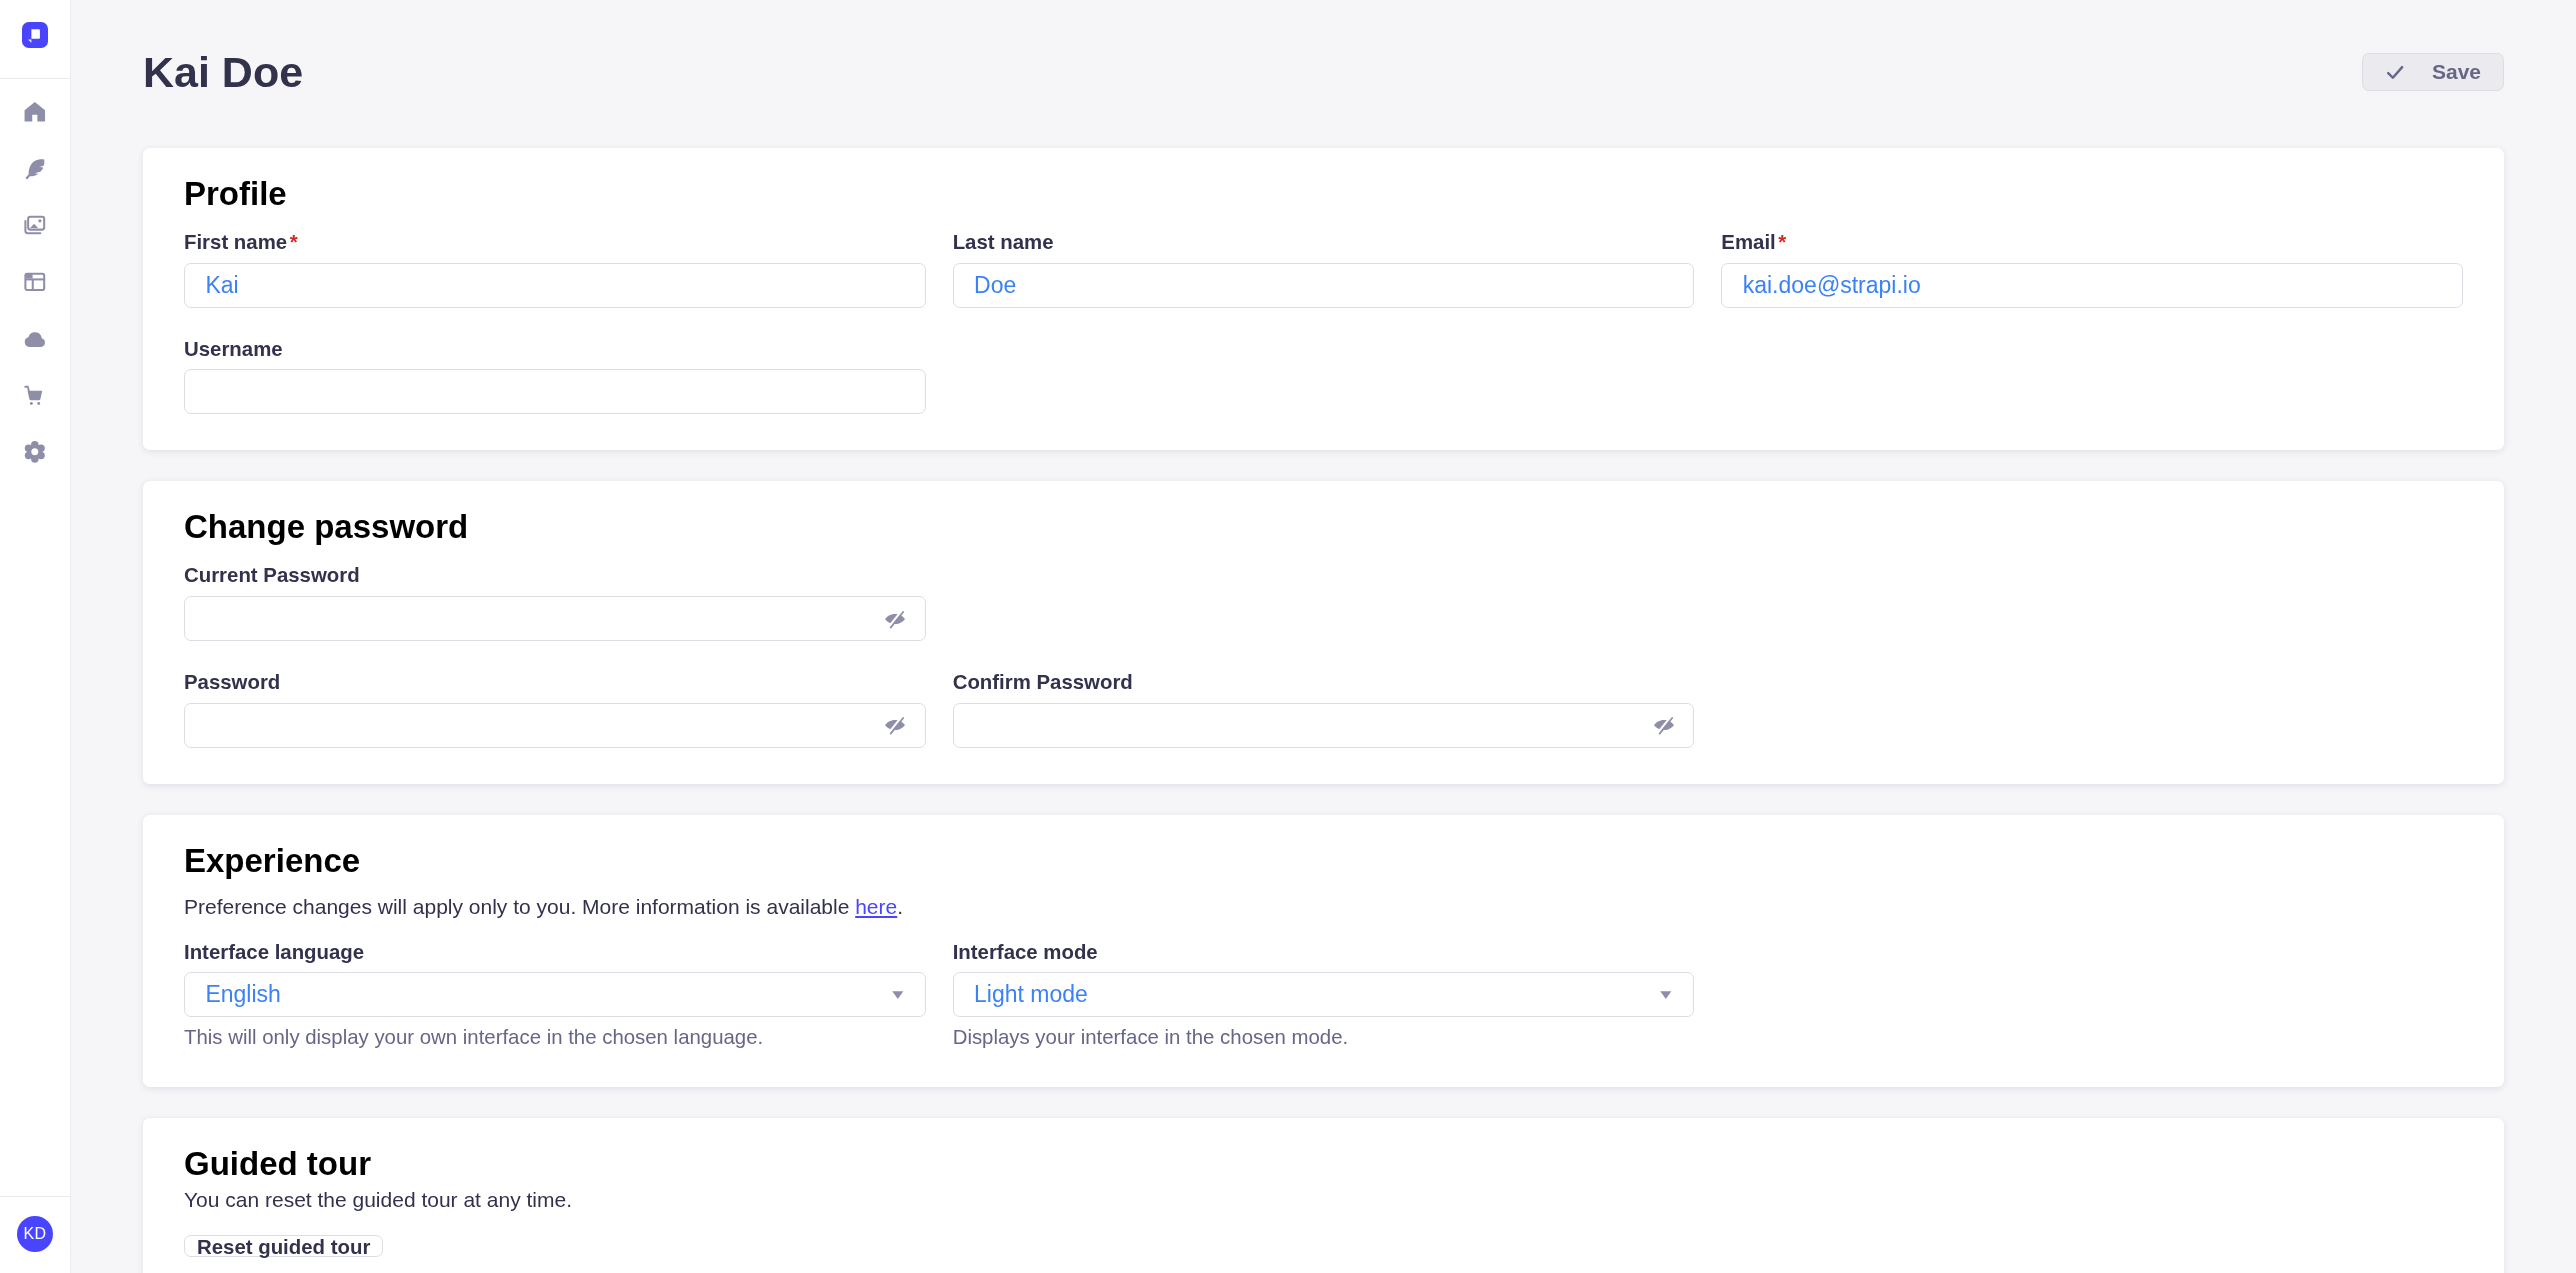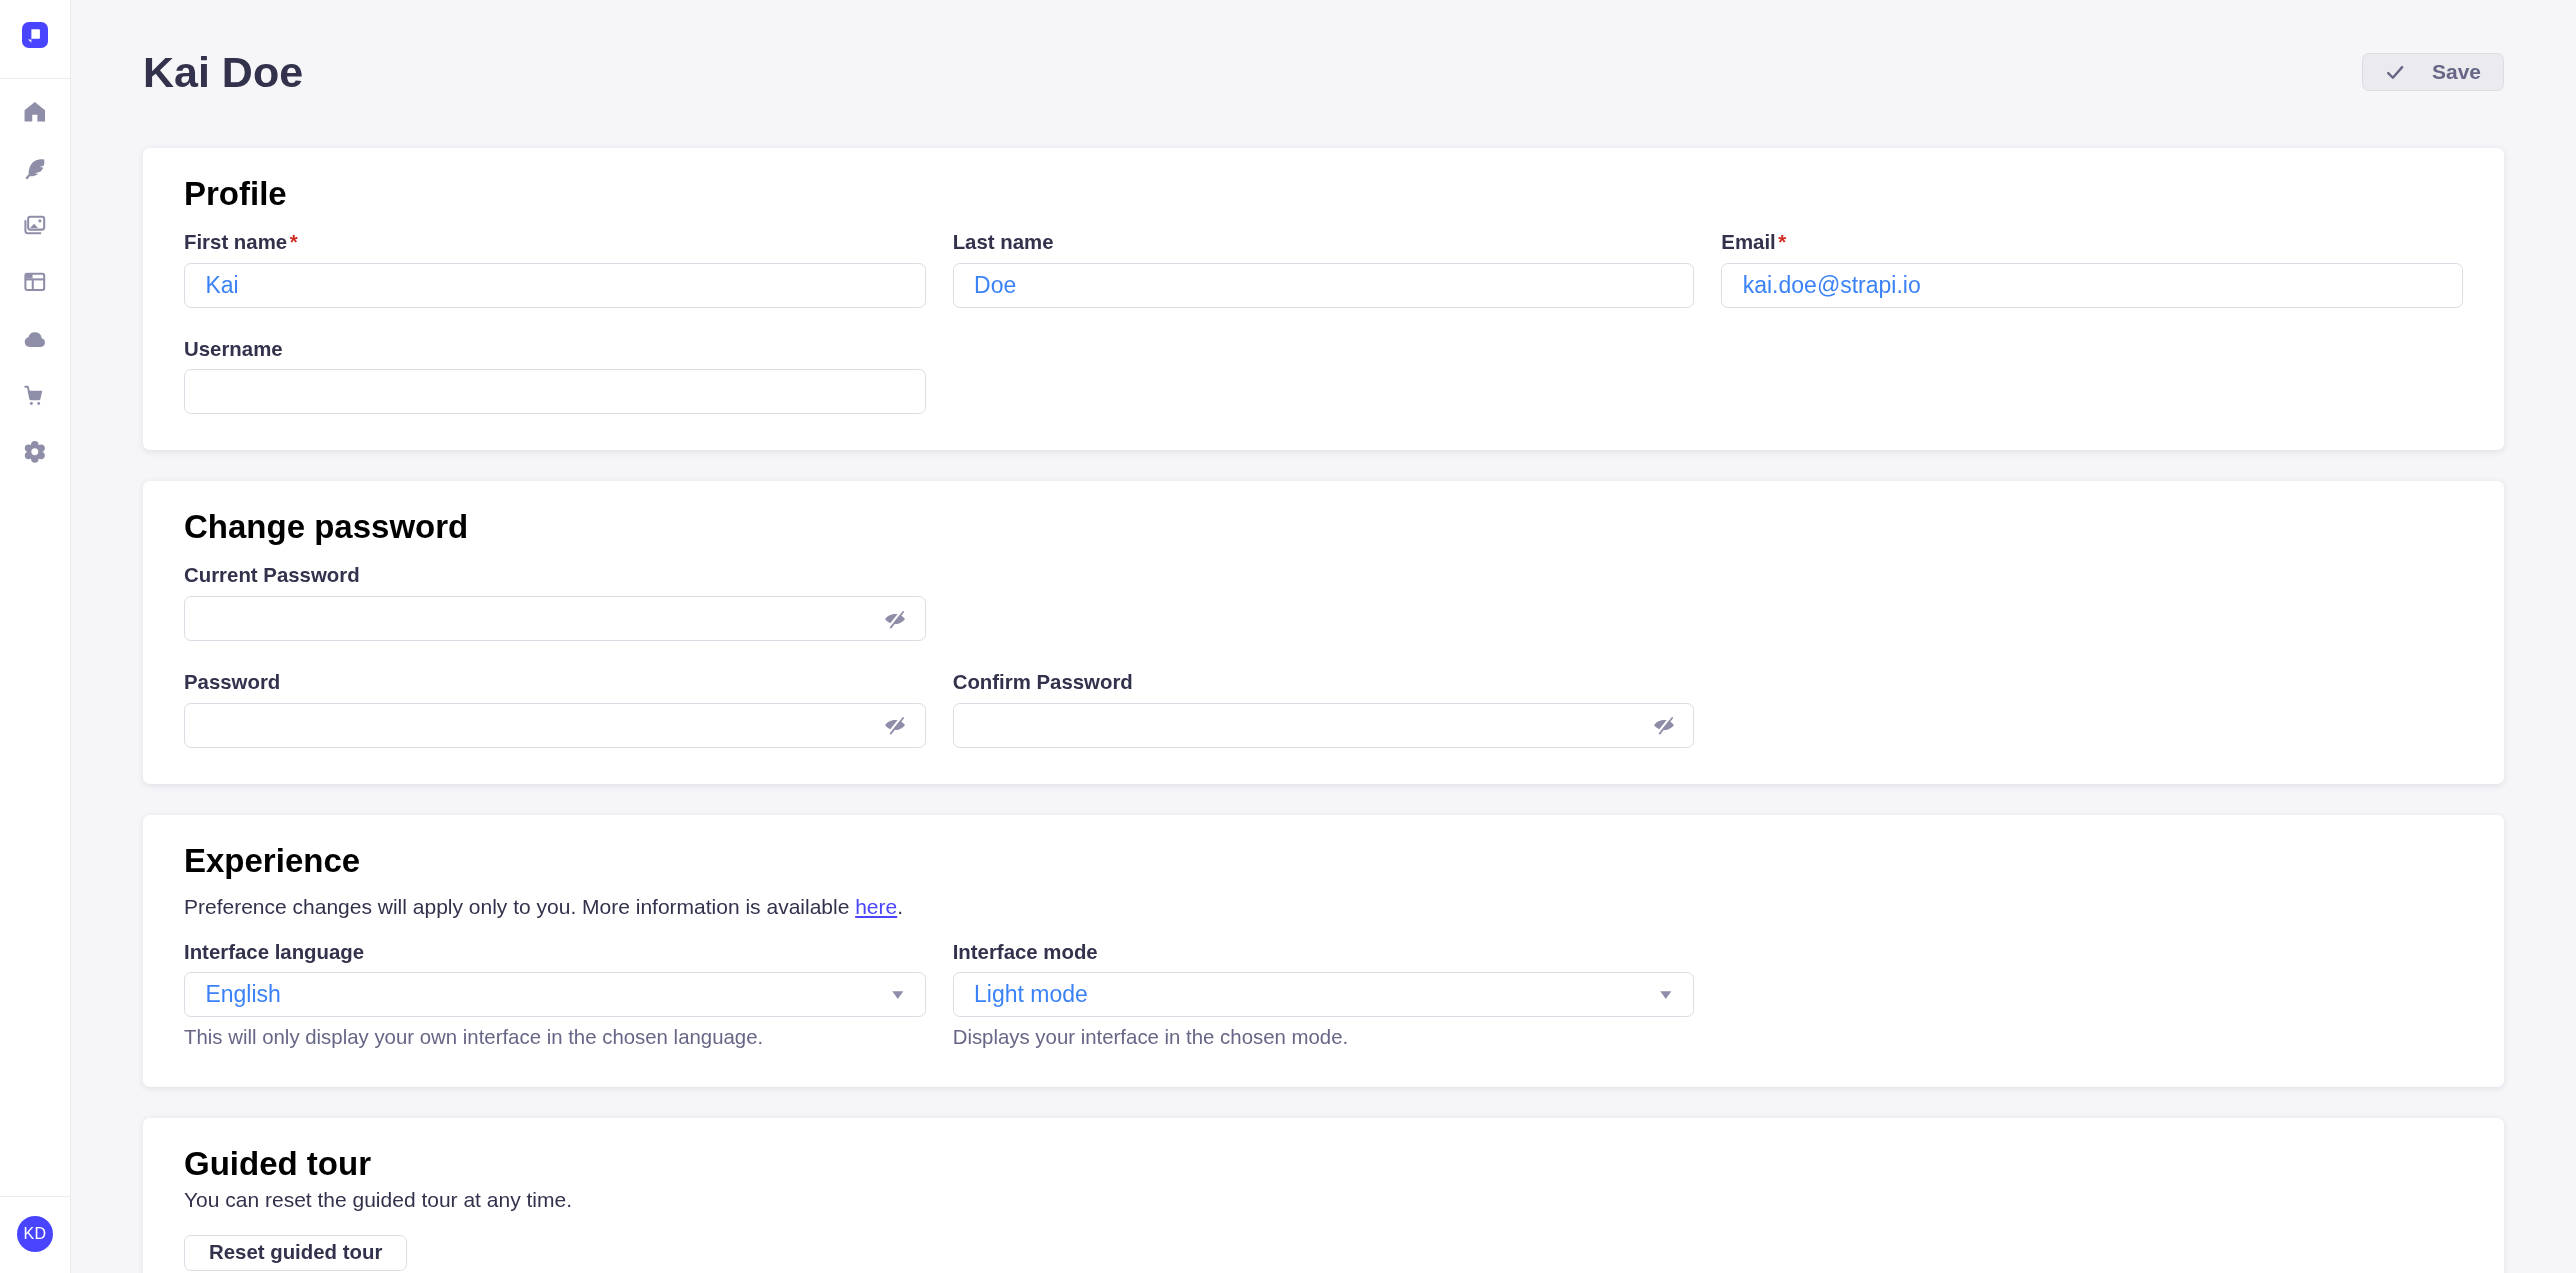--- a/index.html
+++ b/index.html
@@ -73,21 +73,21 @@
     width: 34px; height: 34px; border: none; background: transparent;
     display: flex; align-items: center; justify-content: center; cursor: pointer;
   }
   .select {
     display: flex; align-items: center; justify-content: space-between; cursor: pointer;
   }
   .hint { font-size: 20.4px; line-height: 25.6px; color: #666687; margin-top: 7.7px; }
 
   .gt-text { font-size: 21px; line-height: 27px; color: #32324D; margin-top: 5.1px; }
   .reset-btn {
-    margin-top: 22px; height: 36px; padding: 0 24px;
+    margin-top: 22px; height: 22px; padding: 0 12px;
     background: #FFFFFF; border: 0.9px solid #DCDCE4; border-radius: 6.8px;
     font-family: inherit; font-size: 20.4px; font-weight: 600; color: #32324D;
     cursor: pointer;
   }
 </style>
 </head>
 <body>
 
 <aside class="sidebar">
   <div class="logo">

